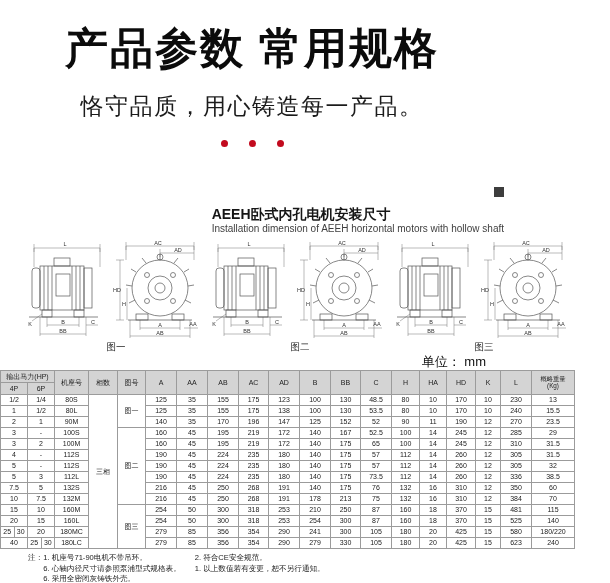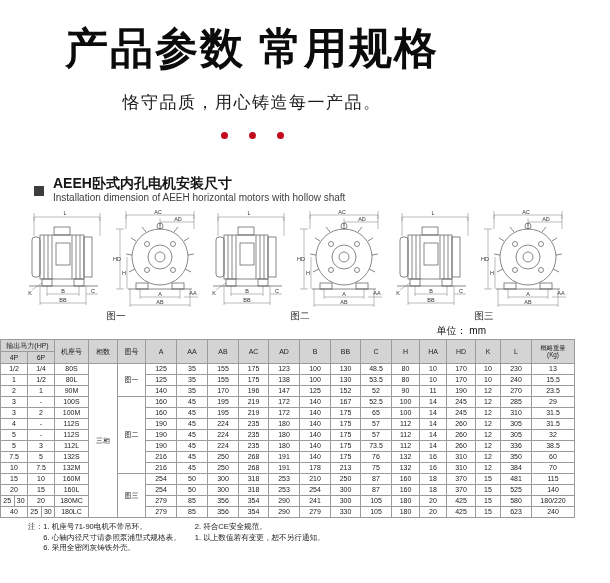--- a/index.html
+++ b/index.html
@@ -2,39 +2,39 @@
 <html><head>
 <meta charset="utf-8">
 <style>
   html,body{margin:0;padding:0;background:#fff;}
   body{width:610px;height:583px;overflow:hidden;font-family:"Liberation Sans",sans-serif;color:#111;}
   .page{position:relative;width:504px;height:583px;background:#fff;}
 
   
   .hero{text-align:center;padding-top:20px;}
   .hero h1{margin:0;font-size:43px;line-height:56px;font-weight:900;letter-spacing:2px;color:#0b0b0b;}
-  .hero .sub{margin-top:15px;font-size:17px;letter-spacing:1.5px;color:#1b1b1b;}
+  .hero .sub{margin-top:15px;font-size:23px;letter-spacing:1.5px;color:#1b1b1b;}
   .dots{display:flex;justify-content:center;gap:21px;margin-top:18px;}
   .dot{width:7px;height:7px;border-radius:50%;}
 
   
-  .sec-head{display:flex;align-items:center;gap:9px;margin:36px 0 0 34px;}
+  .sec-head{display:flex;align-items:flex-end;gap:9px;margin:36px 0 0 34px;flex-direction:column;}
   .bullet{width:10px;height:10px;background:#3d3d3d;margin-top:4px;flex:0 0 auto;}
   .sec-title{font-size:14px;font-weight:bold;color:#161616;line-height:16px;}
   .sec-en{font-size:10px;color:#3e3e3e;margin-top:1px;}
 
   
   .figures{position:relative;display:flex;justify-content:space-between;padding:4px 18px 0 24px;height:116px;}
   .fig{position:relative;display:flex;gap:2px;}
   .fig svg{display:block;}
   .fig .stroke{stroke:#555;stroke-width:.7;fill:none;}
   .fig .thin{stroke:#777;stroke-width:.5;fill:none;}
   .dimtxt{font-size:5.5px;fill:#333;font-family:"Liberation Sans",sans-serif;}
   .caption{position:absolute;left:50%;bottom:0;transform:translateX(-50%);font-size:9.5px;color:#1e1e1e;white-space:nowrap;}
-  .unit-line{text-align:right;padding-right:18px;font-size:10px;color:#111;height:12px;line-height:12px;margin-top:2px;}
+  .unit-line{text-align:right;padding-right:18px;font-size:13px;color:#111;height:12px;line-height:12px;margin-top:2px;}
 
   
   .tbl-wrap{margin:2px auto 0;width:574px;}
   table{border-collapse:collapse;table-layout:fixed;width:574px;font-size:7px;}
   th,td{border:1px solid #9b9b9b;text-align:center;vertical-align:middle;padding:0;height:10px;line-height:10px;font-weight:normal;color:#1a1a1a;white-space:nowrap;overflow:hidden;}
   thead th{background:#d4d4d4;height:11px;line-height:11px;color:#222;}
   thead .wt{line-height:6px;}
   thead .wt div{font-size:6.3px;line-height:6.5px;}
   td.sp{padding:0;}
   .sp-in{display:flex;height:100%;}

